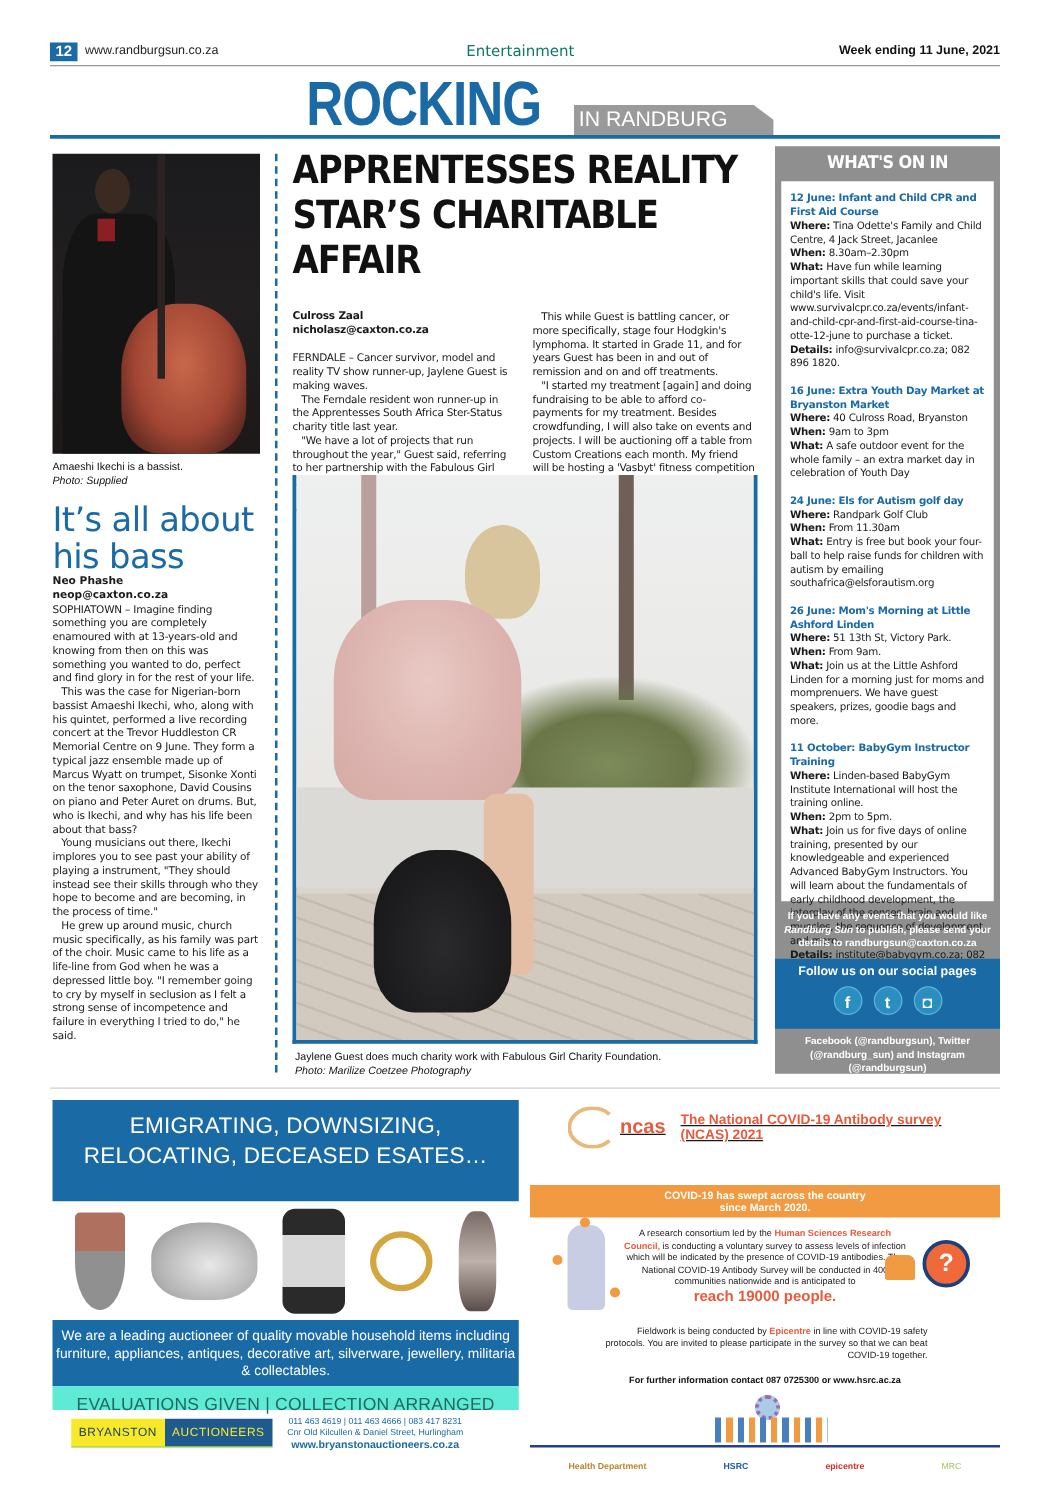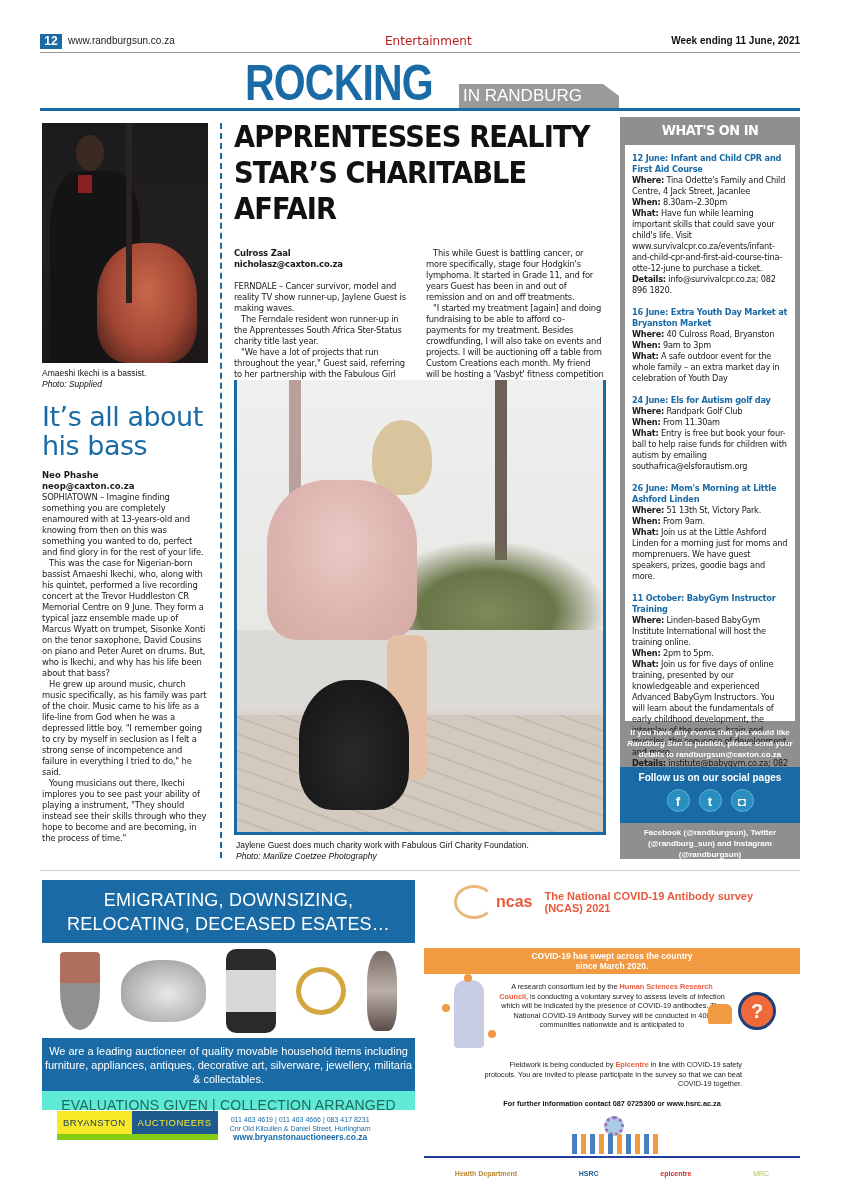--- a/index.html
+++ b/index.html
@@ -3,41 +3,41 @@
 <meta charset="utf-8">
 <style>
   * { box-sizing: border-box; margin: 0; padding: 0; }
   html, body { width: 842px; height: 1191px; background: #ffffff; overflow: hidden; }
   body { font-family: "DejaVu Sans", sans-serif; color: #1a1a1a; position: relative; }
 
   
   .topbar { position: absolute; left: 40px; top: 34px; width: 760px; height: 16px; }
   .page-num { position: absolute; left: 0; top: 0; width: 22px; height: 15px; background: #1a6aa6; color: #fff; font: bold 12px "Liberation Sans", sans-serif; text-align: center; line-height: 15px; }
   .site-url { position: absolute; left: 28px; top: 1px; font: 10px "Liberation Sans", sans-serif; color: #222; }
-  .section-name { position: absolute; left: 345px; top: 0; font: 12px "DejaVu Sans", sans-serif; color: #b91c1c; }
+  .section-name { position: absolute; left: 333px; top: 0; font: 12px "DejaVu Sans", sans-serif; color: #0f766e; }
   .week-ending { position: absolute; right: 0; top: 1px; font: bold 10px "Liberation Sans", sans-serif; color: #111; }
   .rule-thin { position: absolute; left: 40px; top: 52px; width: 760px; height: 1px; background: #999; }
 
   .masthead { position: absolute; left: 51px; top: 58px; width: 760px; height: 50px; }
   .rocking { position: absolute; left: 194px; top: 0; font: bold 50px/50px "Liberation Sans", sans-serif; color: #1a6aa6; letter-spacing: -1px; transform: scaleX(0.82); transform-origin: left top; }
   .in-randburg { position: absolute; left: 408px; top: 26px; height: 24px; width: 160px; background: #9a9a9a; color: #fff; font: 17px/24px "Liberation Sans", sans-serif; padding-left: 4px; clip-path: polygon(0 0, 90% 0, 100% 50%, 100% 100%, 0 100%); }
   .rule-blue { position: absolute; left: 40px; top: 108px; width: 760px; height: 3px; background: #1a6aa6; }
 
   
   .left-col { position: absolute; left: 42px; top: 123px; width: 166px; }
   .bassist-photo { width: 166px; height: 240px; background: linear-gradient(180deg,#1b1b1d 0%,#221f20 50%,#1c1818 100%); position: relative; overflow: hidden; }
   .bass-body { position: absolute; left: 55px; top: 120px; width: 100px; height: 120px; background: radial-gradient(ellipse at 50% 40%, #c8684a 0%, #a24634 55%, #3a1a14 100%); border-radius: 45% 45% 30% 30%; }
   .bass-neck { position: absolute; left: 84px; top: 0; width: 6px; height: 180px; background: #2a2322; }
   .person-head { position: absolute; left: 34px; top: 12px; width: 28px; height: 36px; background: #3a2a22; border-radius: 50%; }
   .person-body { position: absolute; left: 8px; top: 48px; width: 90px; height: 192px; background: #141414; border-radius: 30% 30% 0 0; }
   .red-collar { position: absolute; left: 36px; top: 52px; width: 14px; height: 18px; background: #8a1f24; }
   .caption { font: 8.5px/11px "Liberation Sans", sans-serif; color: #111; margin-top: 5px; }
   .caption i { display: block; font-style: italic; }
   .left-headline { font: 27px/29px "DejaVu Sans", sans-serif; color: #1a6aa6; margin-top: 12px; letter-spacing: -0.5px; }
-  .byline { font: bold 8.5px/11px "DejaVu Sans", sans-serif; margin-top: 10px; }
+  .byline { font: bold 8.5px/11px "DejaVu Sans", sans-serif; margin-top: 0; }
   .body-text { font: 8.4px/11px "DejaVu Sans", sans-serif; color: #1a1a1a; }
   .body-text p { text-indent: 7px; }
   .body-text p.first { text-indent: 0; }
   .left-col .body-text { letter-spacing: -0.15px; }
 
   .dashed-divider { position: absolute; left: 220px; top: 123px; width: 0; height: 735px; border-left: 2px dashed #1a6aa6; }
 
   
   .main-article { position: absolute; left: 234px; top: 118px; width: 370px; }
   .main-headline { font: bold 31px/36px "DejaVu Sans", sans-serif; color: #111; letter-spacing: -1px; text-transform: uppercase; transform: scaleX(0.88); transform-origin: left top; width: 420px; }
@@ -71,40 +71,40 @@
   .social-band { position: absolute; left: 0; top: 650px; width: 180px; height: 56px; background: #1a6aa6; text-align: center; }
   .social-title { font: bold 10px/16px "Liberation Sans", sans-serif; color: #fff; margin-top: 3px; }
   .social-icons { display: flex; justify-content: center; gap: 9px; margin-top: 3px; }
   .social-icon { width: 23px; height: 23px; border-radius: 50%; background: #2a8fbf; color: #fff; font: bold 13px/23px "Liberation Sans", sans-serif; text-align: center; border: 1px solid #5fb3d9; }
   .social-handles { position: absolute; left: 0; top: 710px; width: 180px; font: bold 8px/11px "Liberation Sans", sans-serif; color: #fff; text-align: center; }
 
   .rule-mid { position: absolute; left: 40px; top: 870px; width: 760px; height: 1px; background: #cfcfcf; }
 
   
   .auction-ad { position: absolute; left: 42px; top: 880px; width: 373px; height: 272px; }
-  .ad-top { height: 63px; background: #1a6aa6; color: #fff; text-align: center; font: 18px/24px "Liberation Sans", sans-serif; padding-top: 8px; letter-spacing: 0.2px; }
+  .ad-top { height: 81px; background: #1a6aa6; color: #fff; text-align: center; font: 18px/24px "Liberation Sans", sans-serif; padding-top: 8px; letter-spacing: 0.2px; }
   .ad-items { height: 95px; display: flex; align-items: center; justify-content: space-around; padding: 0 8px; }
   .item { border-radius: 8px; }
   .medal { width: 40px; height: 78px; background: linear-gradient(180deg,#b07060 0 40%,#909090 40% 100%); border-radius: 4px 4px 50% 50%; }
   .teapot { width: 85px; height: 62px; background: radial-gradient(ellipse at 55% 55%, #e8e8e8 0%, #b5b5b5 60%, #8a8a8a 100%); border-radius: 45% 45% 40% 40%; }
   .watch { width: 50px; height: 84px; background: linear-gradient(180deg,#2a2a2a 0 25%,#d8d8d8 25% 75%,#2a2a2a 75% 100%); border-radius: 10px; }
   .ring { width: 50px; height: 48px; border: 5px solid #d4a640; border-radius: 50%; }
   .vase { width: 30px; height: 80px; background: linear-gradient(180deg,#7a6b66,#bdb0aa,#5a4c48); border-radius: 40% 40% 30% 30%; }
   .ad-desc { height: 53px; background: #1a6aa6; color: #fff; text-align: center; font: 11px/14px "Liberation Sans", sans-serif; padding-top: 6px; }
   .ad-yellow { height: 19px; background: #5eead4; color: #1f6a60; text-align: center; font: 14px/28px "Liberation Sans", sans-serif; letter-spacing: 0.2px; }
   .ad-bottom { display: flex; align-items: center; height: 33px; margin-top: 2px; }
-  .brand-logo { display: flex; margin-left: 15px; height: 23px; border-bottom: 6px solid #84cc16; align-items: flex-end; }
+  .brand-logo { display: flex; margin-left: 15px; height: 23px; border-bottom: 1px solid #84cc16; }
   .brand-left { background: #f7e928; color: #1a4060; font: 9.5px/23px "Liberation Sans", sans-serif; padding: 0 6px; letter-spacing: 0.5px; }
   .brand-right { background: #1f5a8f; color: #f7e928; font: 9.5px/23px "Liberation Sans", sans-serif; padding: 0 6px; letter-spacing: 0.5px; }
   .ad-contact { margin-left: 12px; text-align: center; font: 7px/9px "Liberation Sans", sans-serif; color: #1a6aa6; }
   .ad-contact .web { font-weight: bold; font-size: 8.5px; }
 
   
   .ncas-ad { position: absolute; left: 424px; top: 880px; width: 376px; height: 275px; }
-  .ncas-header { display: flex; align-items: center; height: 44px; padding-left: 30px; }
+  .ncas-header { display: flex; align-items: center; height: 44px; padding-left: 30px; text-decoration: underline; }
   .ncas-logo { width: 40px; height: 34px; border: 3px solid #e9b87a; border-radius: 50%; border-right-color: transparent; position: relative; }
   .ncas-logo-text { font: bold 16px "Liberation Sans", sans-serif; color: #e85a3d; margin-left: 2px; margin-right: 12px; }
   .ncas-title { font: bold 11px/12px "Liberation Sans", sans-serif; color: #e85a3d; }
   .ncas-band { margin-top: 24px; height: 26px; background: #f29a41; color: #fff; text-align: center; font: bold 8.5px/10px "Liberation Sans", sans-serif; padding-top: 3px; }
   .ncas-body { position: relative; height: 82px; text-align: center; font: 7.3px/9.5px "Liberation Sans", sans-serif; color: #222; padding-top: 8px; }
   .ncas-body .hl { color: #e85a3d; font-weight: bold; }
   .ncas-reach { color: #e85a3d; font: bold 12px/14px "Liberation Sans", sans-serif; }
   .figure-left { position: absolute; left: 30px; top: 6px; width: 30px; height: 68px; background: #c9cde3; border-radius: 12px 12px 4px 4px; }
   .virus-dot { position: absolute; width: 8px; height: 8px; border-radius: 50%; background: #f29a41; }
   .question-circle { position: absolute; right: 24px; top: 18px; width: 38px; height: 38px; border-radius: 50%; border: 3px solid #1f3f7a; background: #f0693a; color: #fff; font: bold 20px/32px "Liberation Sans", sans-serif; text-align: center; }
@@ -147,22 +147,22 @@
     <i>Photo: Supplied</i>
   </div>
   <h2 class="left-headline">It’s all about his bass</h2>
   <div class="byline">
     <div>Neo Phashe</div>
     <div>neop@caxton.co.za</div>
   </div>
   <div class="body-text">
     <p class="first">SOPHIATOWN – Imagine finding something you are completely enamoured with at 13-years-old and knowing from then on this was something you wanted to do, perfect and find glory in for the rest of your life.</p>
     <p>This was the case for Nigerian-born bassist Amaeshi Ikechi, who, along with his quintet, performed a live recording concert at the Trevor Huddleston CR Memorial Centre on 9 June. They form a typical jazz ensemble made up of Marcus Wyatt on trumpet, Sisonke Xonti on the tenor saxophone, David Cousins on piano and Peter Auret on drums. But, who is Ikechi, and why has his life been about that bass?</p>
+    <p>Young musicians out there, Ikechi implores you to see past your ability of playing a instrument, "They should instead see their skills through who they hope to become and are becoming, in the process of time."</p>
     <p>He grew up around music, church music specifically, as his family was part of the choir. Music came to his life as a life-line from God when he was a depressed little boy. "I remember going to cry by myself in seclusion as I felt a strong sense of incompetence and failure in everything I tried to do," he said.</p>
-    <p>Young musicians out there, Ikechi implores you to see past your ability of playing a instrument, "They should instead see their skills through who they hope to become and are becoming, in the process of time."</p>
   </div>
 </div>
 
 <div class="dashed-divider"></div>
 
 <div class="main-article">
   <h1 class="main-headline">Apprentesses reality star’s charitable affair</h1>
   <div class="main-cols">
     <div class="col body-text">
       <div class="byline" style="margin-top:0;margin-bottom:11px;">
@@ -297,20 +297,21 @@
     <div class="virus-dot" style="left:18px;top:30px;"></div>
     <div class="virus-dot" style="left:64px;top:56px;"></div>
     <div class="virus-dot" style="left:40px;top:0px;"></div>
     <div class="people-mini"></div>
     <div class="question-circle">?</div>
     <div style="width:230px;margin:0 auto;">
       <span>A research consortium led by the</span>
       <span class="hl">Human Sciences Research Council,</span>
       <span>is conducting a voluntary survey to assess levels of infection which will be indicated by the presence of COVID-19 antibodies. The National COVID-19 Antibody Survey will be conducted in 400 communities nationwide and is anticipated to</span>
     </div>
+    <div class="ncas-reach">reach 19000 people.</div>
   </div>
   <div class="ncas-fieldwork">
     <div style="width:260px;margin:0 auto;">
       <span>Fieldwork is being conducted by</span>
       <span class="hl" style="color:#e85a3d;font-weight:bold;">Epicentre</span>
       <span>in line with COVID-19 safety protocols. You are invited to please participate in the survey so that we can beat COVID-19 together.</span>
     </div>
   </div>
   <div class="ncas-contact">For further information contact 087 0725300 or www.hsrc.ac.za</div>
   <div class="ncas-illus">

